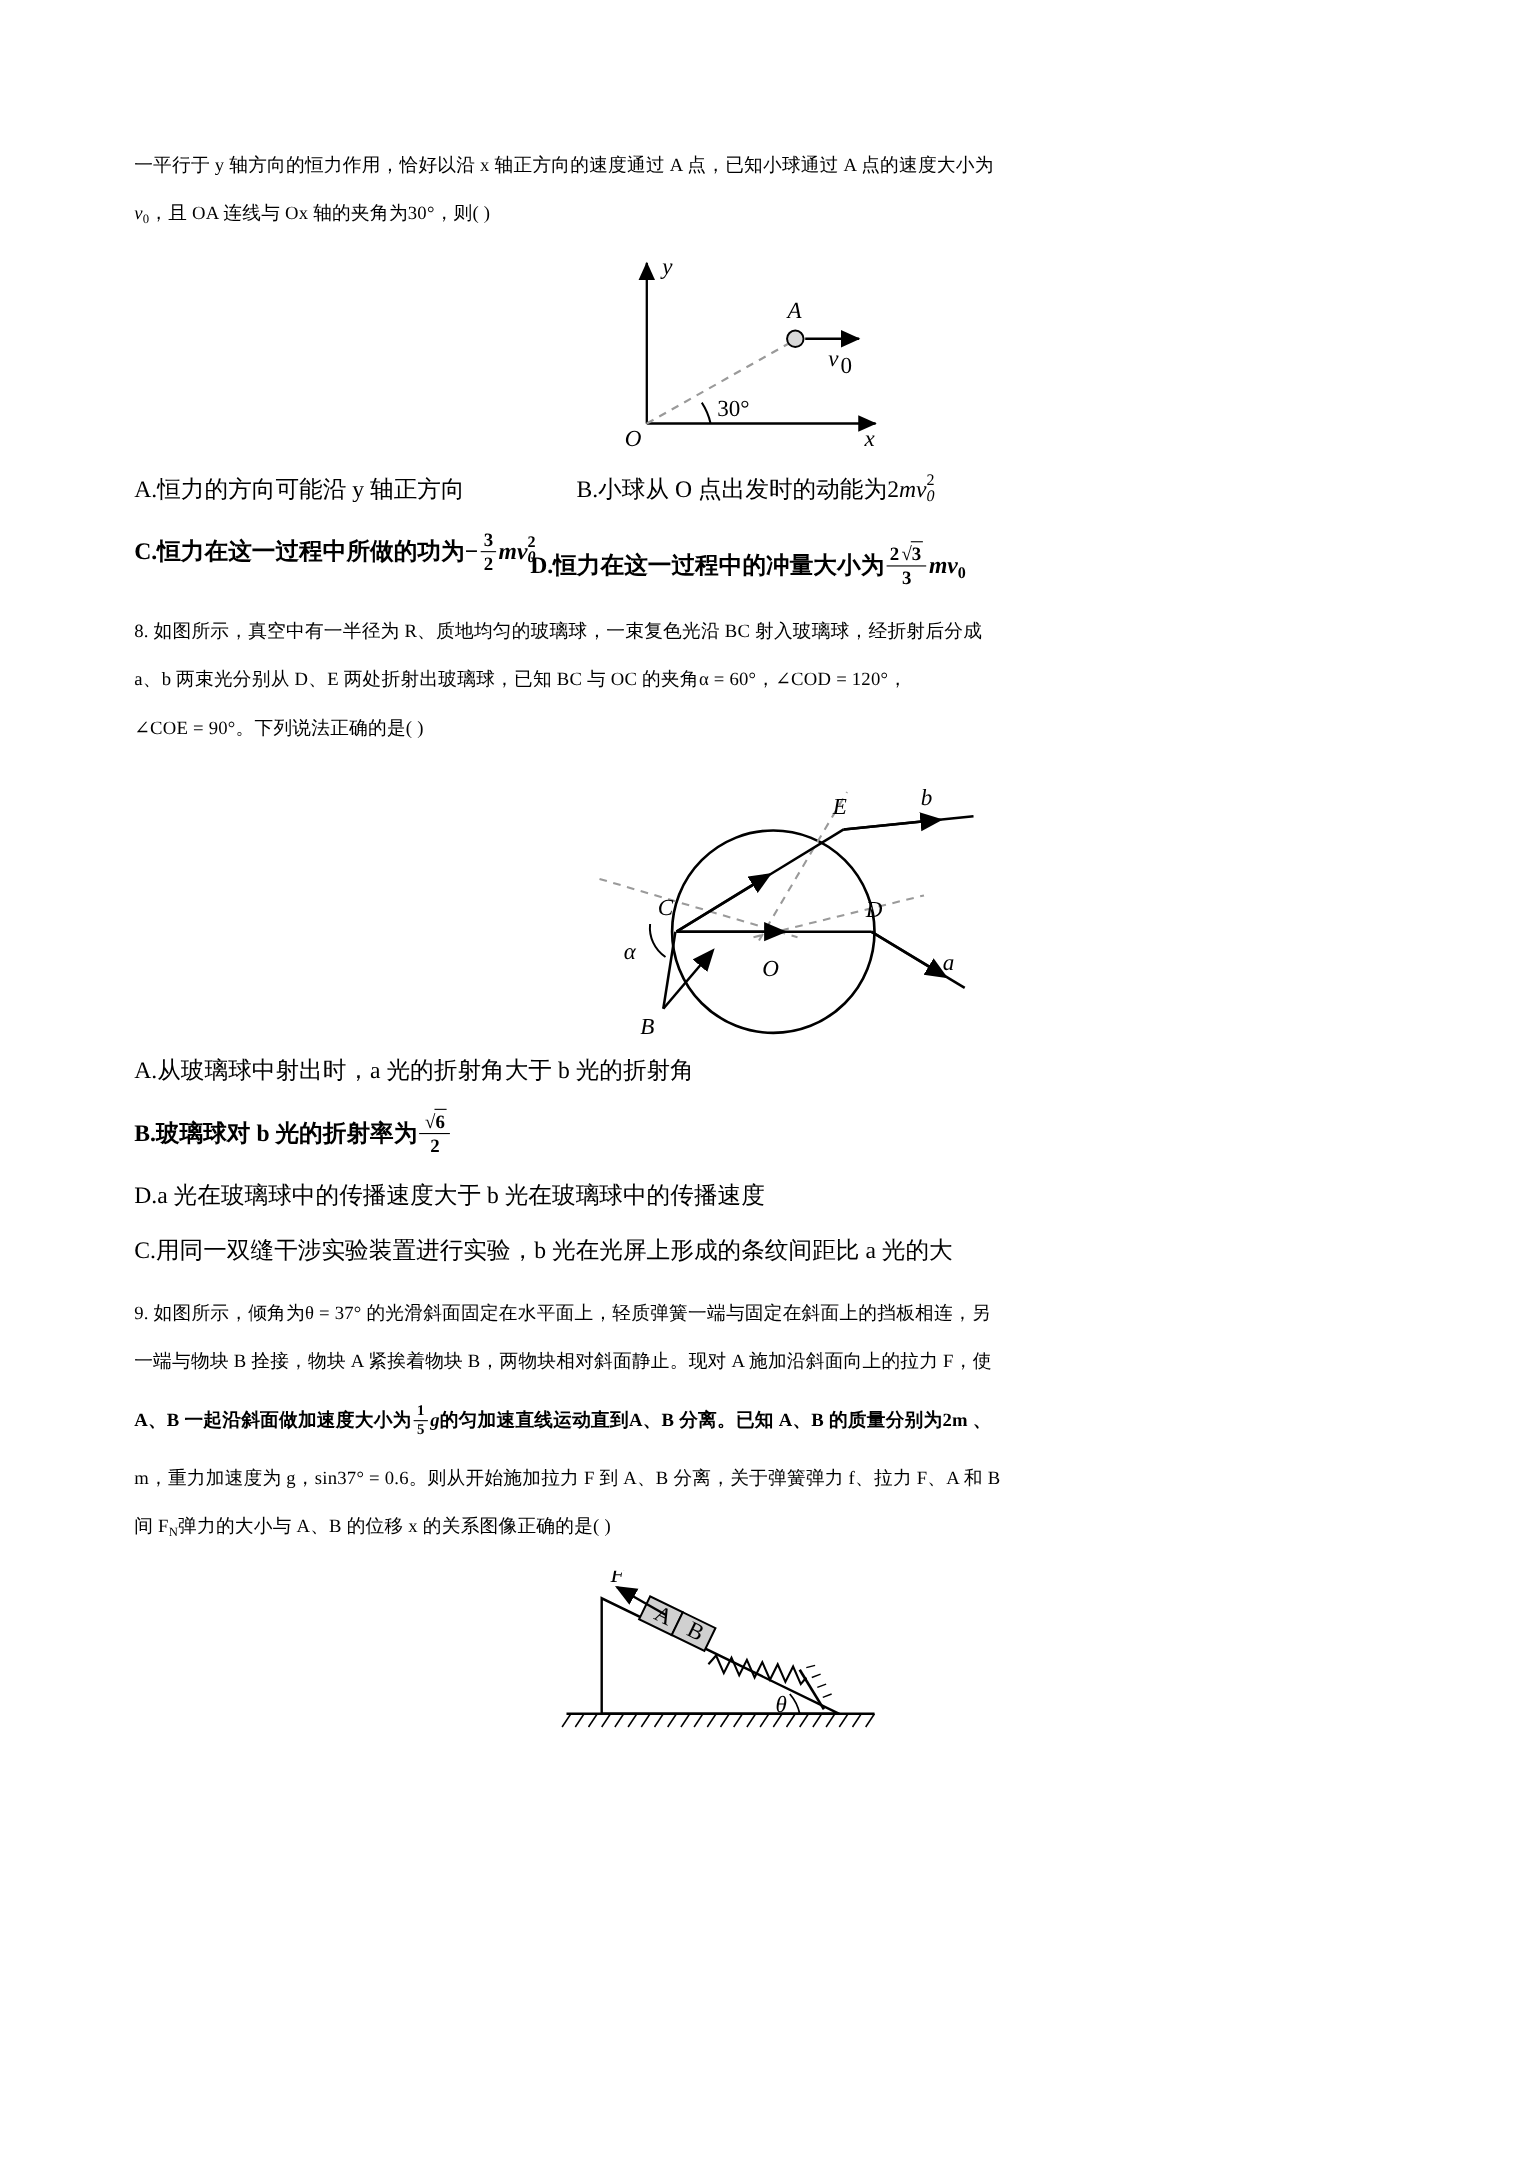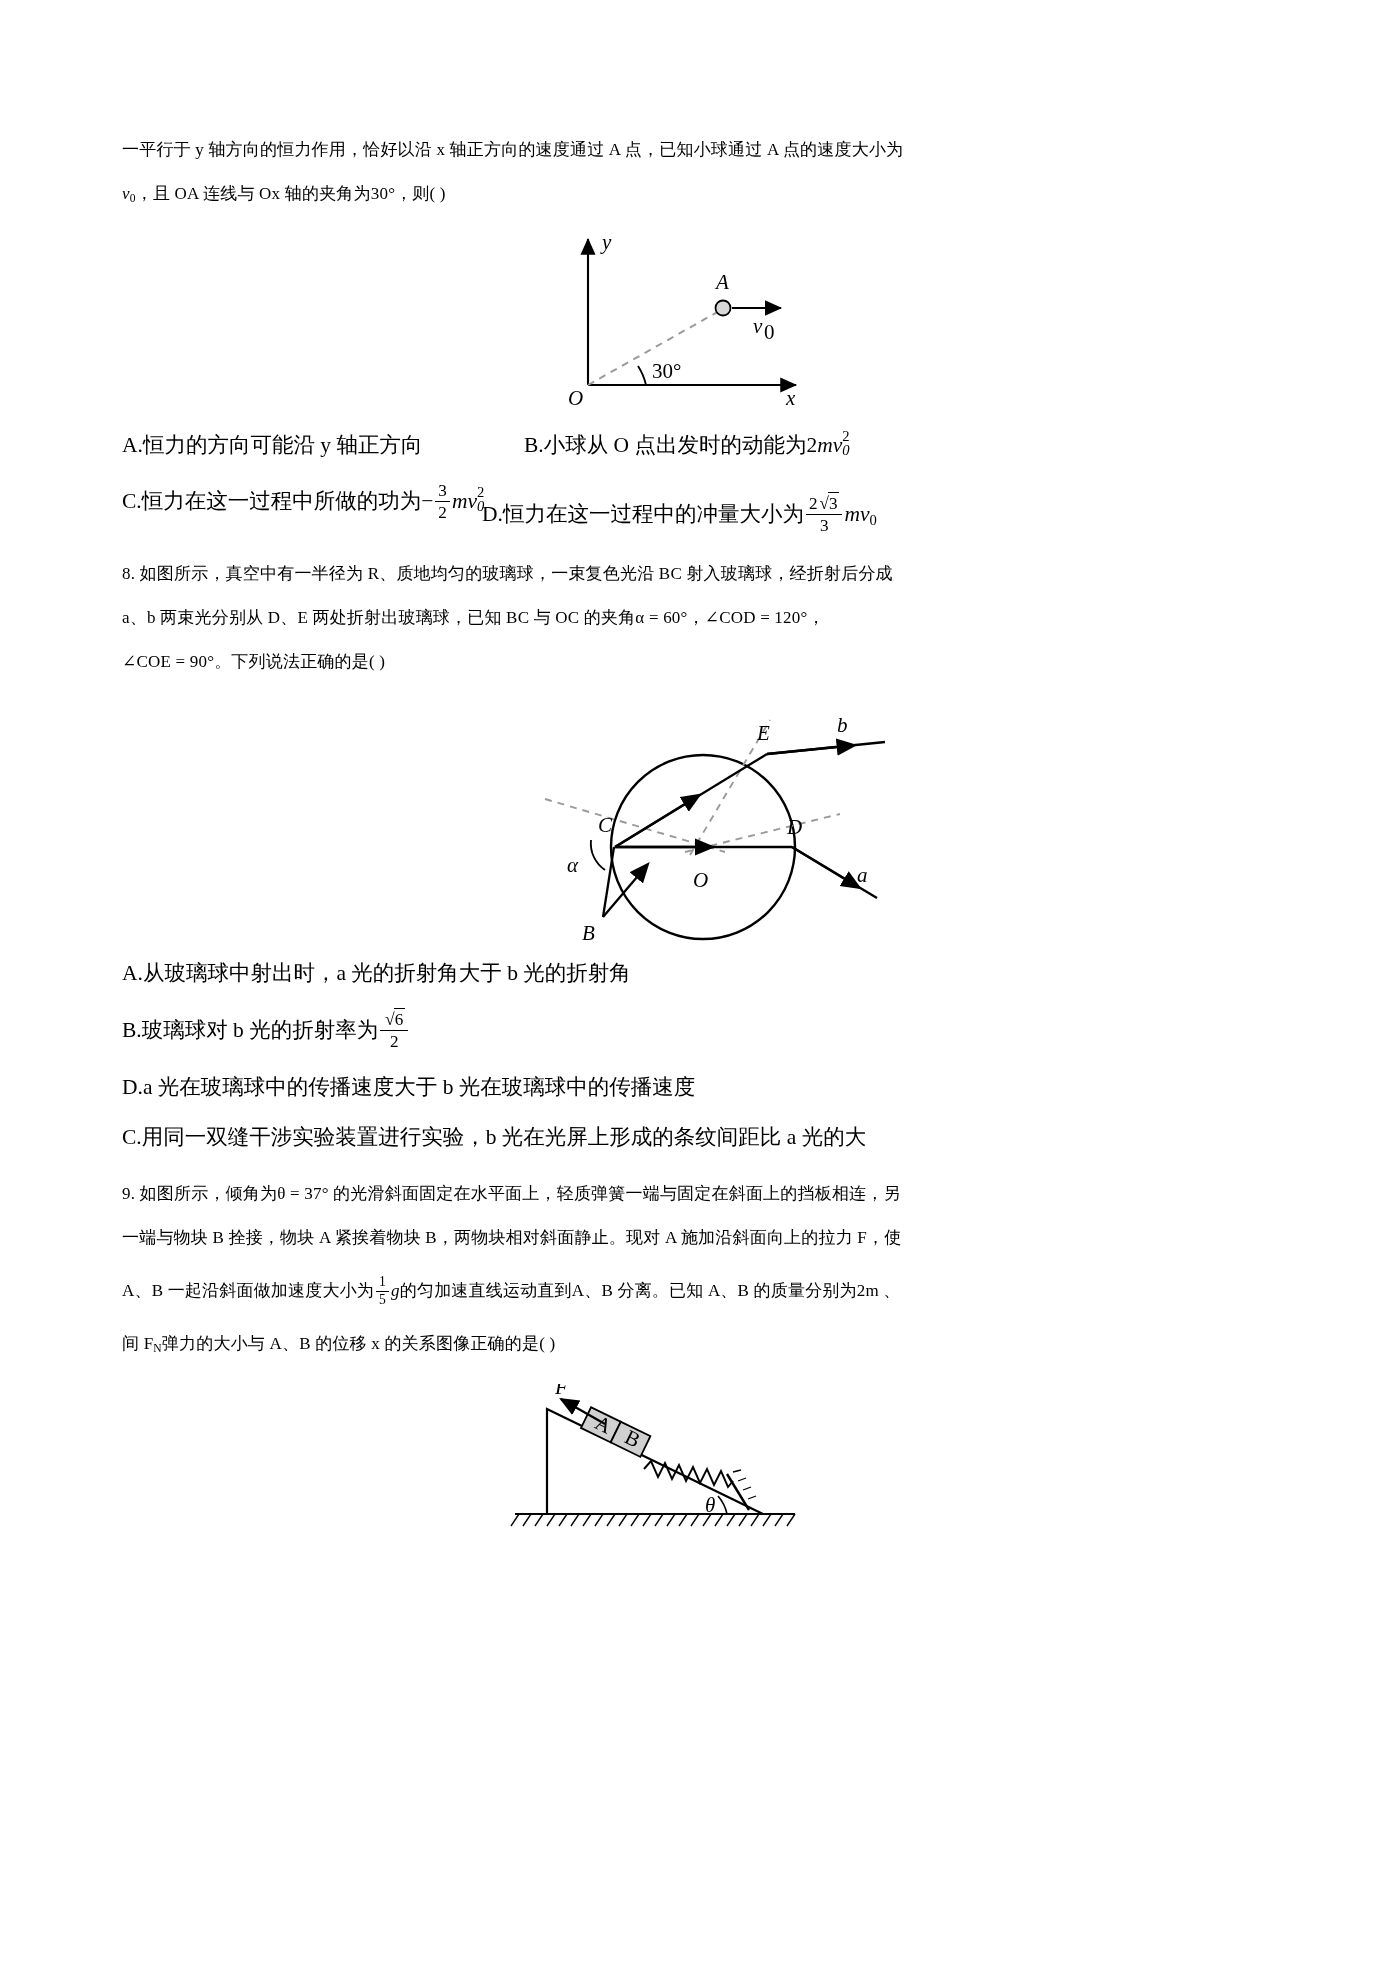--- a/index.html
+++ b/index.html
@@ -38,20 +38,21 @@
     margin: 0;
   }
   .line {
     display: block;
     white-space: nowrap;
     line-height: 44px;
     font-size: 17px;
   }
   .tall {
     line-height: 60px;
+    font-weight: bold;
   }
   .gap-sm { height: 10px; }
   .gap-md { height: 20px; }
 
   i.v, i.mi {
     font-family: "Liberation Serif", "DejaVu Serif", serif;
     font-style: italic;
   }
   .up { font-style: normal; }
 
@@ -254,20 +255,21 @@
     <div class="opt-row">D.a 光在玻璃球中的传播速度大于 b 光在玻璃球中的传播速度</div>
     <div class="opt-row">C.用同一双缝干涉实验装置进行实验，b 光在光屏上形成的条纹间距比 a 光的大</div>
   </div>
 
   <div class="gap-sm"></div>
 
   <div class="para">
     <span class="line"><span>9.</span>&nbsp;<span>如图所示，倾角为θ = 37° 的光滑斜面固定在水平面上，轻质弹簧一端与固定在斜面上的挡板相连，另</span></span>
     <span class="line">一端与物块 B 拴接，物块 A 紧挨着物块 B，两物块相对斜面静止。现对 A 施加沿斜面向上的拉力 F，使</span>
     <span class="line tall" style="line-height:62px;"><span>A、B 一起沿斜面做加速度大小为</span><span class="frac"><span class="num">1</span><span class="den">5</span></span><i class="mi">g</i><span>的匀加速直线运动直到A、B 分离。已知 A、B 的质量分别为2m 、</span></span>
+    <span class="line">m，重力加速度为 g，sin37° = 0.6。则从开始施加拉力 F 到 A、B 分离，关于弹簧弹力 f、拉力 F、A 和 B</span>
     <span class="line"><span>间 F</span><span class="sub up">N</span><span>弹力的大小与 A、B 的位移 x 的关系图像正确的是(  )</span></span>
   </div>
 
   <div class="fig" style="margin-top:12px;">
     <svg width="400" height="160" viewBox="0 0 400 160">
       <defs>
         <marker id="ah3" markerWidth="10" markerHeight="10" refX="8" refY="3.8" orient="auto">
           <path d="M0,0 L9,3.8 L0,7.6 z" fill="#000"></path>
         </marker>
       </defs>

